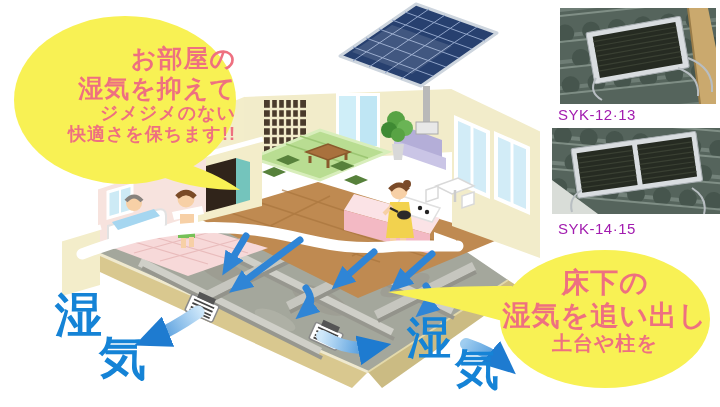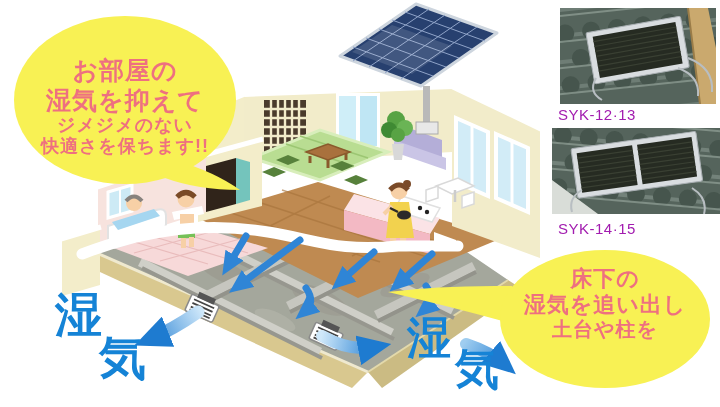--- a/index.html
+++ b/index.html
@@ -9,26 +9,26 @@
   }
   .stage svg{display:block;}
   #scene{position:absolute;left:0;top:0;}
   
   .bubble{position:absolute;background:#f8f154;border-radius:50%;}
   .bubble-text{
     position:absolute;width:100%;text-align:center;color:#ee7080;font-weight:bold;
     line-height:1.18;letter-spacing:1px;
   }
   #bubble-room{left:14px;top:16px;width:222px;height:168px;}
-  #bubble-room .bubble-text{top:40px;}
+  #bubble-room .bubble-text{top:28px;text-align:right;}
   #bubble-underfloor{left:500px;top:250px;width:210px;height:138px;}
   #bubble-underfloor .bubble-text{top:16px;}
   .bt-big{font-size:25px;display:block;}
   .bt-small{font-size:18px;display:block;}
-  #bubble-underfloor .bt-big{font-size:22px;}
+  #bubble-underfloor .bt-big{font-size:28px;}
   #bubble-underfloor .bt-small{font-size:20px;}
   
   .moist{position:absolute;color:#1583d6;font-weight:bold;font-size:47px;line-height:1;}
   #moist-left-1{left:55px;top:291px;}
   #moist-left-2{left:99px;top:334px;}
   #moist-right-1{left:407px;top:316px;font-size:44px;}
   #moist-right-2{left:455px;top:347px;font-size:44px;}
   
   .product-photo{position:absolute;overflow:hidden;}
   #photo-1{left:560px;top:8px;width:156px;height:96px;}

